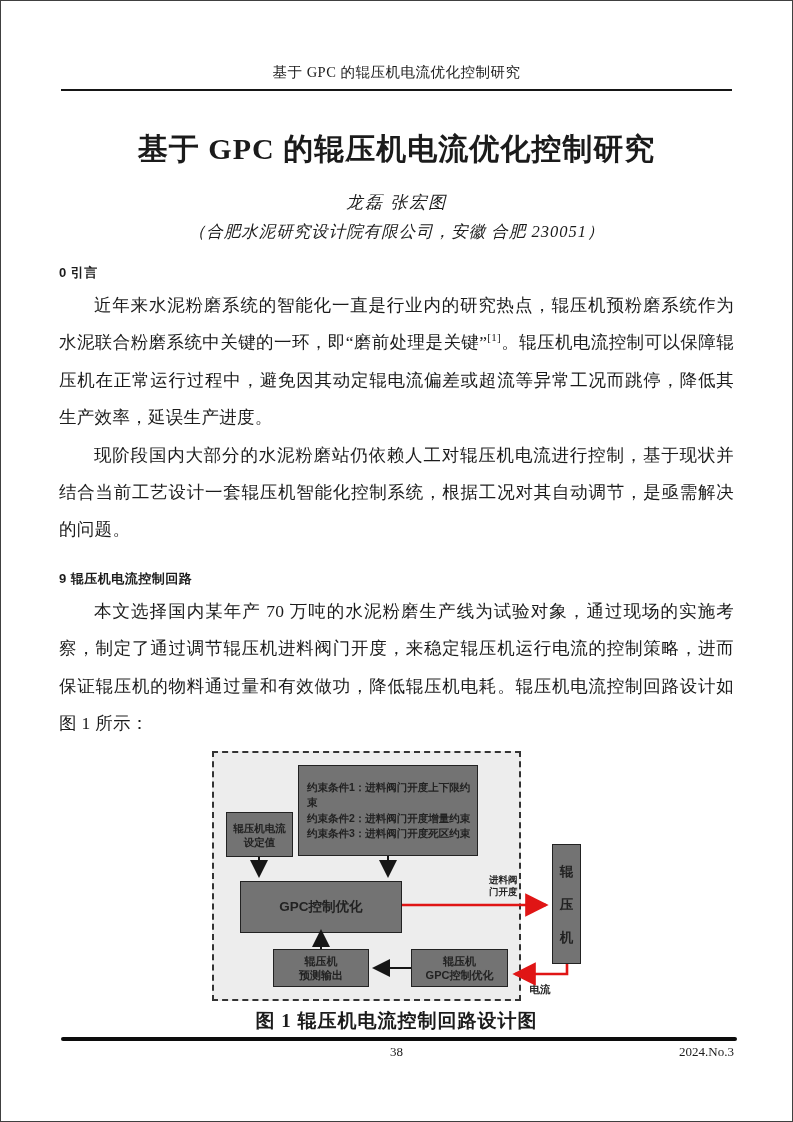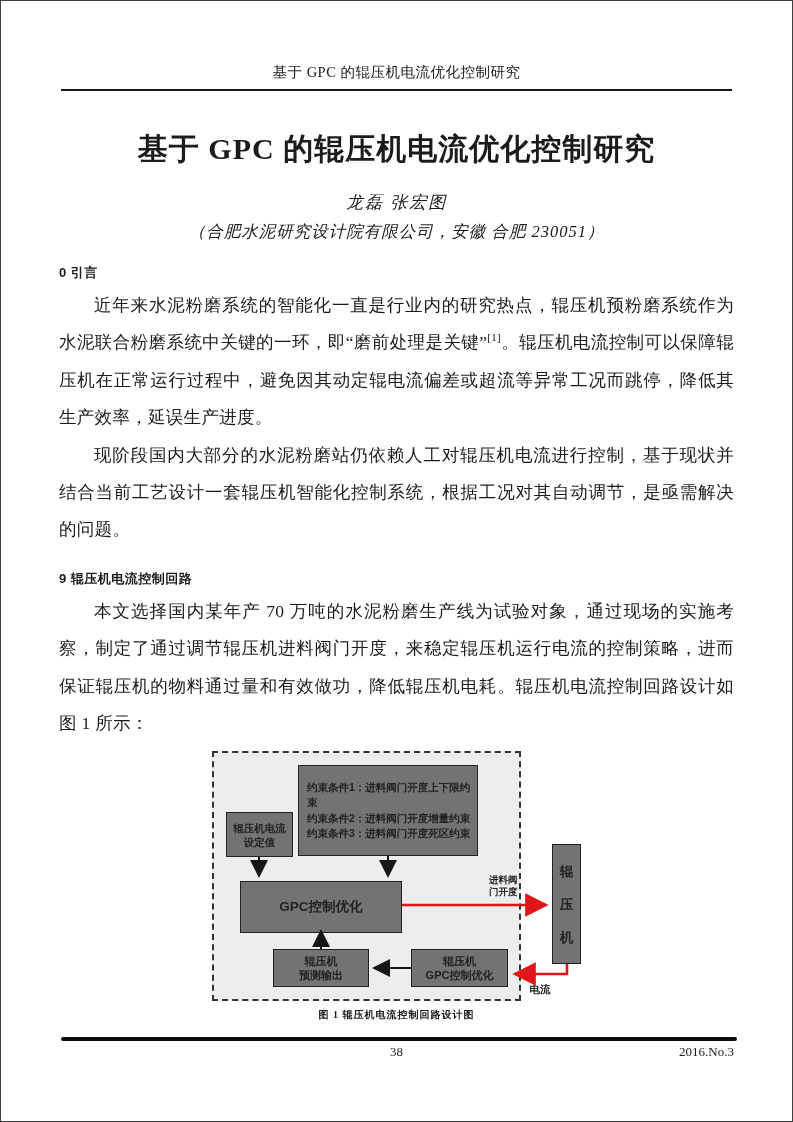--- a/index.html
+++ b/index.html
@@ -129,21 +129,21 @@
     font-weight:bold;
     color:#222;
     line-height:12px;
   }
   .lbl-valve{left:488px;top:126px;width:36px;text-align:left;}
   .lbl-current{left:524px;top:235px;width:30px;text-align:center;font-size:10.5px;}
   .fig-svg{position:absolute;left:0;top:0;pointer-events:none;}
   .fig-caption{
     text-align:center;
     margin-top:4px;
-    font-size:10px;
+    font-size:19px;
     font-weight:bold;
     letter-spacing:1px;
   }
   
   .footer-rule{
     position:absolute;
     left:60px;right:55px;top:1036px;
     height:4px;background:#0c0c0c;border-radius:2px;
   }
   .footer-pageno{
@@ -242,15 +242,15 @@
       <line x1="401" y1="157" x2="545" y2="157" style="stroke:var(--arrow-red)" stroke-width="2.6" marker-end="url(#ah-red)"></line>
 
       <polyline points="566,216 566,226 514,226" fill="none" style="stroke:var(--arrow-red)" stroke-width="2.6" marker-end="url(#ah-red)"></polyline>
     </svg>
   </div>
 
   <div class="fig-caption">图 1  辊压机电流控制回路设计图</div>
 
   <div class="footer-rule"></div>
   <div class="footer-pageno">38</div>
-  <div class="footer-issue">2016.No.3</div>
+  <div class="footer-issue">2024.No.3</div>
 
 </div>
 
 </body></html>

